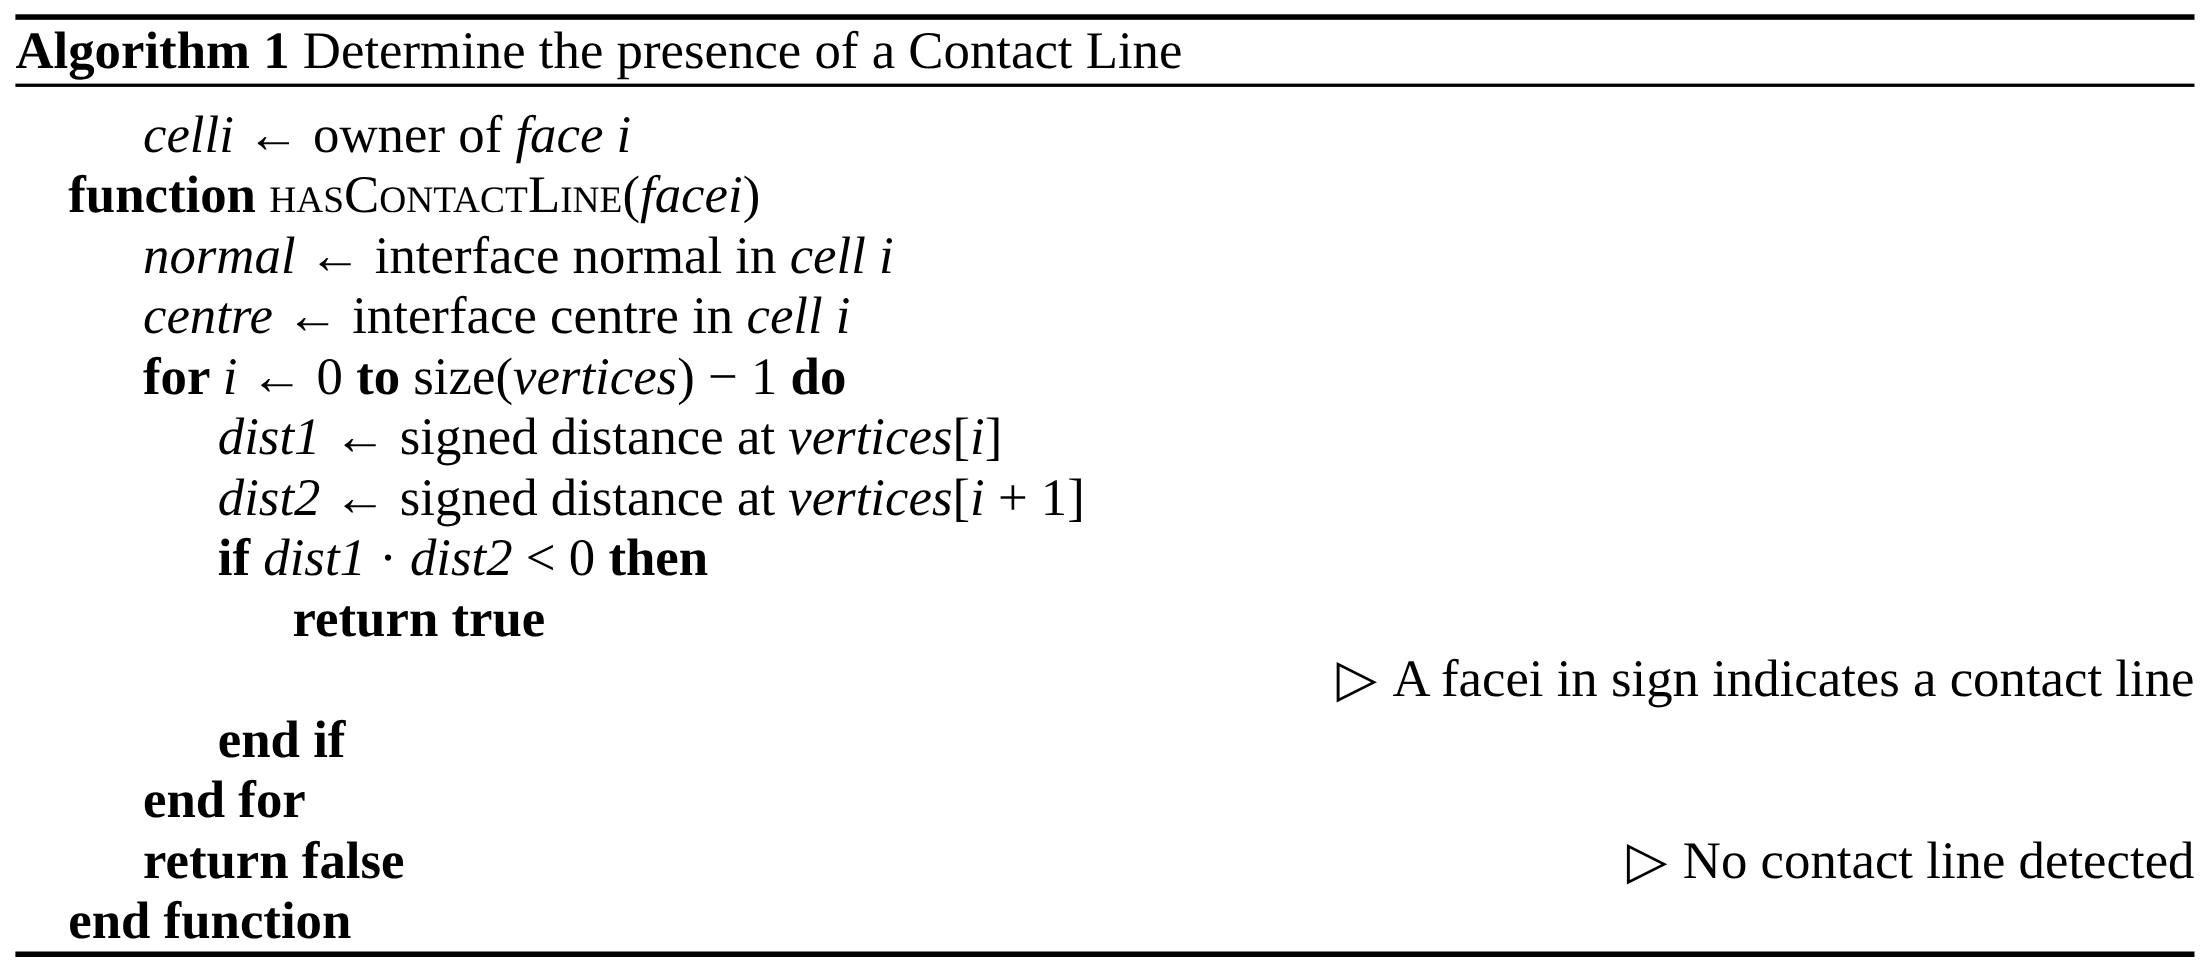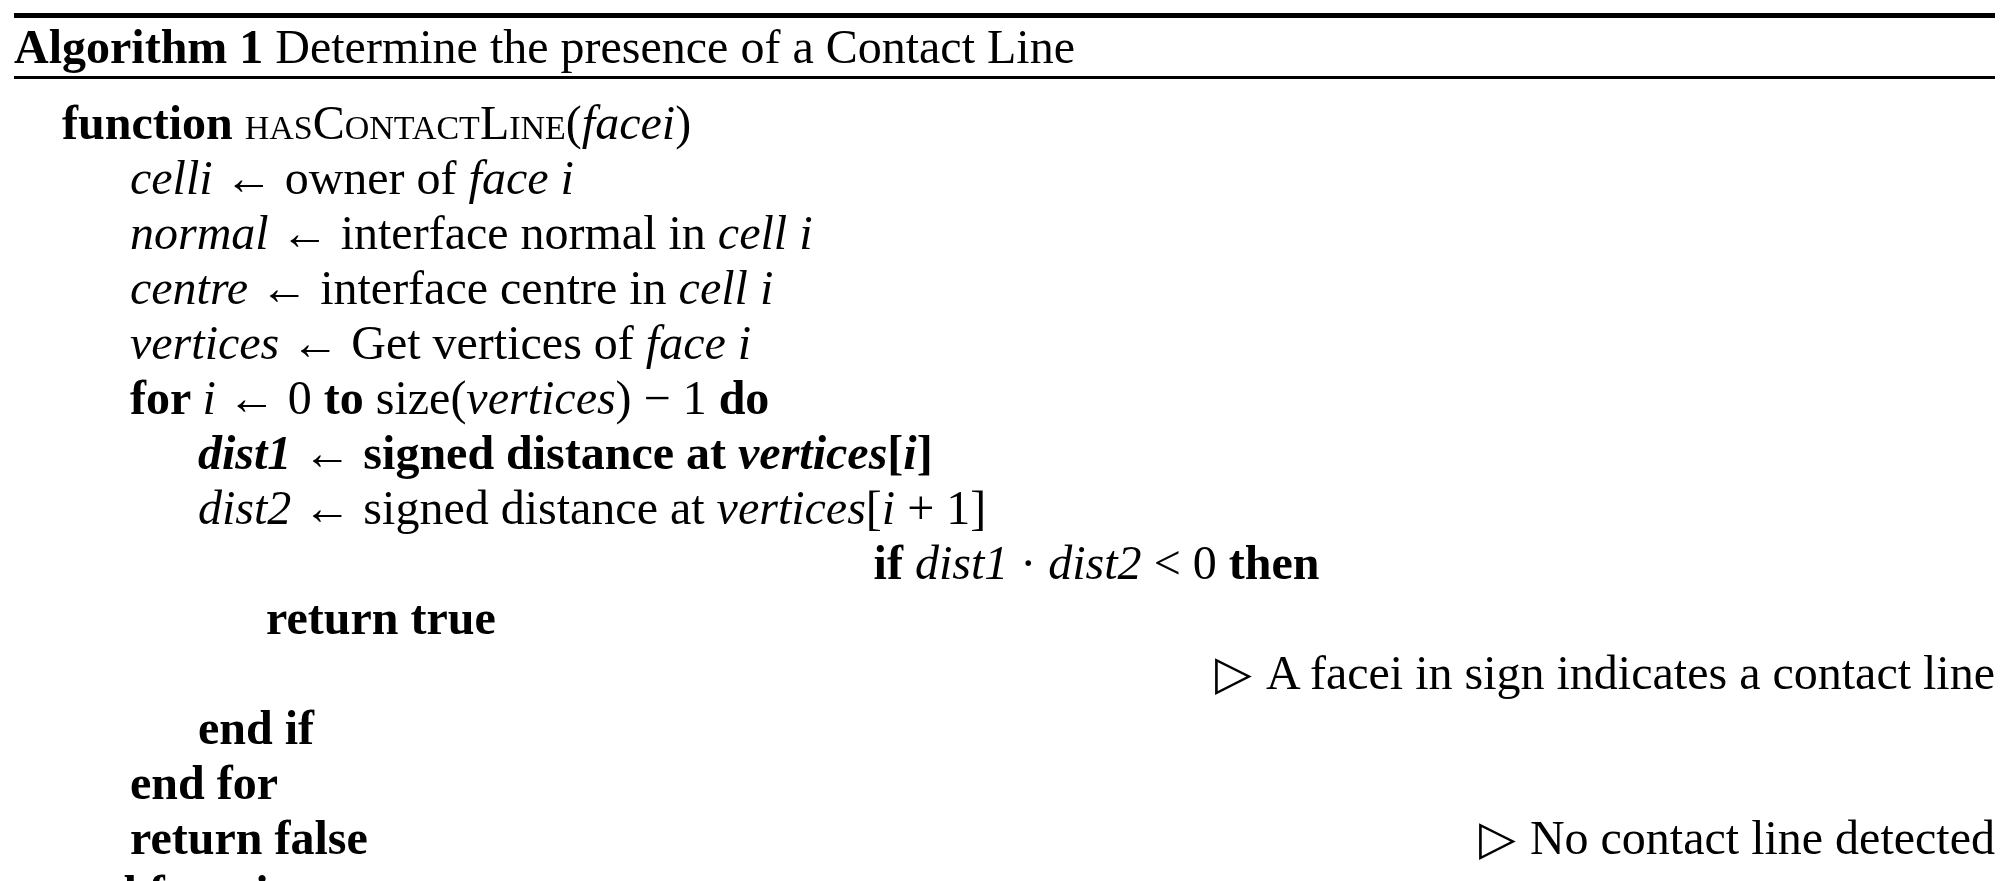--- a/index.html
+++ b/index.html
@@ -50,45 +50,42 @@
   .comment-marker { padding-right: 14px; }
 </style>
 </head>
 <body>
 
 <div class="algo">
   <div class="rule thick top-rule"></div>
   <div class="algo-header"><span class="label">Algorithm 1</span><span> </span><span>Determine the presence of a Contact Line</span></div>
   <div class="rule thin"></div>
   <div class="algo-body">
+      <div class="code-line" style="padding-left: 116px;">
+        <span class="code-text"><span class="var">celli</span><span class="plain"> ← owner of </span><span class="var">face i</span></span>
+      </div>
       <div class="code-line" style="padding-left: 48px;">
         <span class="code-text"><span class="kw">function </span><span class="sc">hasContactLine</span><span class="plain">(</span><span class="var">facei</span><span class="plain">)</span></span>
-      </div>
-      <div class="code-line" style="padding-left: 116px;">
-        <span class="code-text"><span class="var">celli</span><span class="plain"> ← owner of </span><span class="var">face i</span></span>
       </div>
       <div class="code-line" style="padding-left: 116px; text-align: right;">
         <span class="code-text"><span class="var">normal</span><span class="plain"> ← interface normal in </span><span class="var">cell i</span></span>
       </div>
       <div class="code-line" style="padding-left: 116px;">
         <span class="code-text"><span class="var">centre</span><span class="plain"> ← interface centre in </span><span class="var">cell i</span></span>
       </div>
       <div class="code-line" style="padding-left: 116px;">
-        <span class="code-text"><span class="var">vertices</span><span class="plain"> ← Get vertices of </span><span class="var">face i</span></span>
-      </div>
-      <div class="code-line" style="padding-left: 116px;">
         <span class="code-text"><span class="kw">for </span><span class="var">i</span><span class="plain"> ← 0 </span><span class="kw">to</span><span class="plain"> size(</span><span class="var">vertices</span><span class="plain">) − 1 </span><span class="kw">do</span></span>
       </div>
-      <div class="code-line" style="padding-left: 184px; font-weight: bold;">
+      <div class="code-line" style="padding-left: 184px;">
         <span class="code-text"><span class="var">dist1</span><span class="plain"> ← signed distance at </span><span class="var">vertices</span><span class="plain">[</span><span class="var">i</span><span class="plain">]</span></span>
       </div>
       <div class="code-line" style="padding-left: 184px;">
         <span class="code-text"><span class="var">dist2</span><span class="plain"> ← signed distance at </span><span class="var">vertices</span><span class="plain">[</span><span class="var">i</span><span class="plain"> + 1]</span></span>
       </div>
-      <div class="code-line" style="padding-left: 184px; justify-content: center;">
+      <div class="code-line" style="padding-left: 184px;">
         <span class="code-text"><span class="kw">if </span><span class="var">dist1</span><span class="plain"> · </span><span class="var">dist2</span><span class="plain"> &lt; 0 </span><span class="kw">then</span></span>
       </div>
       <div class="code-line" style="padding-left: 252px; flex-direction: column;">
         <span class="code-text"><span class="kw">return true</span></span>
         <span class="line-comment"><span class="comment-marker">▷</span><span>A facei in sign indicates a contact line</span></span>
       </div>
       <div class="code-line" style="padding-left: 184px;">
         <span class="code-text"><span class="kw">end if</span></span>
       </div>
       <div class="code-line" style="padding-left: 116px;">

